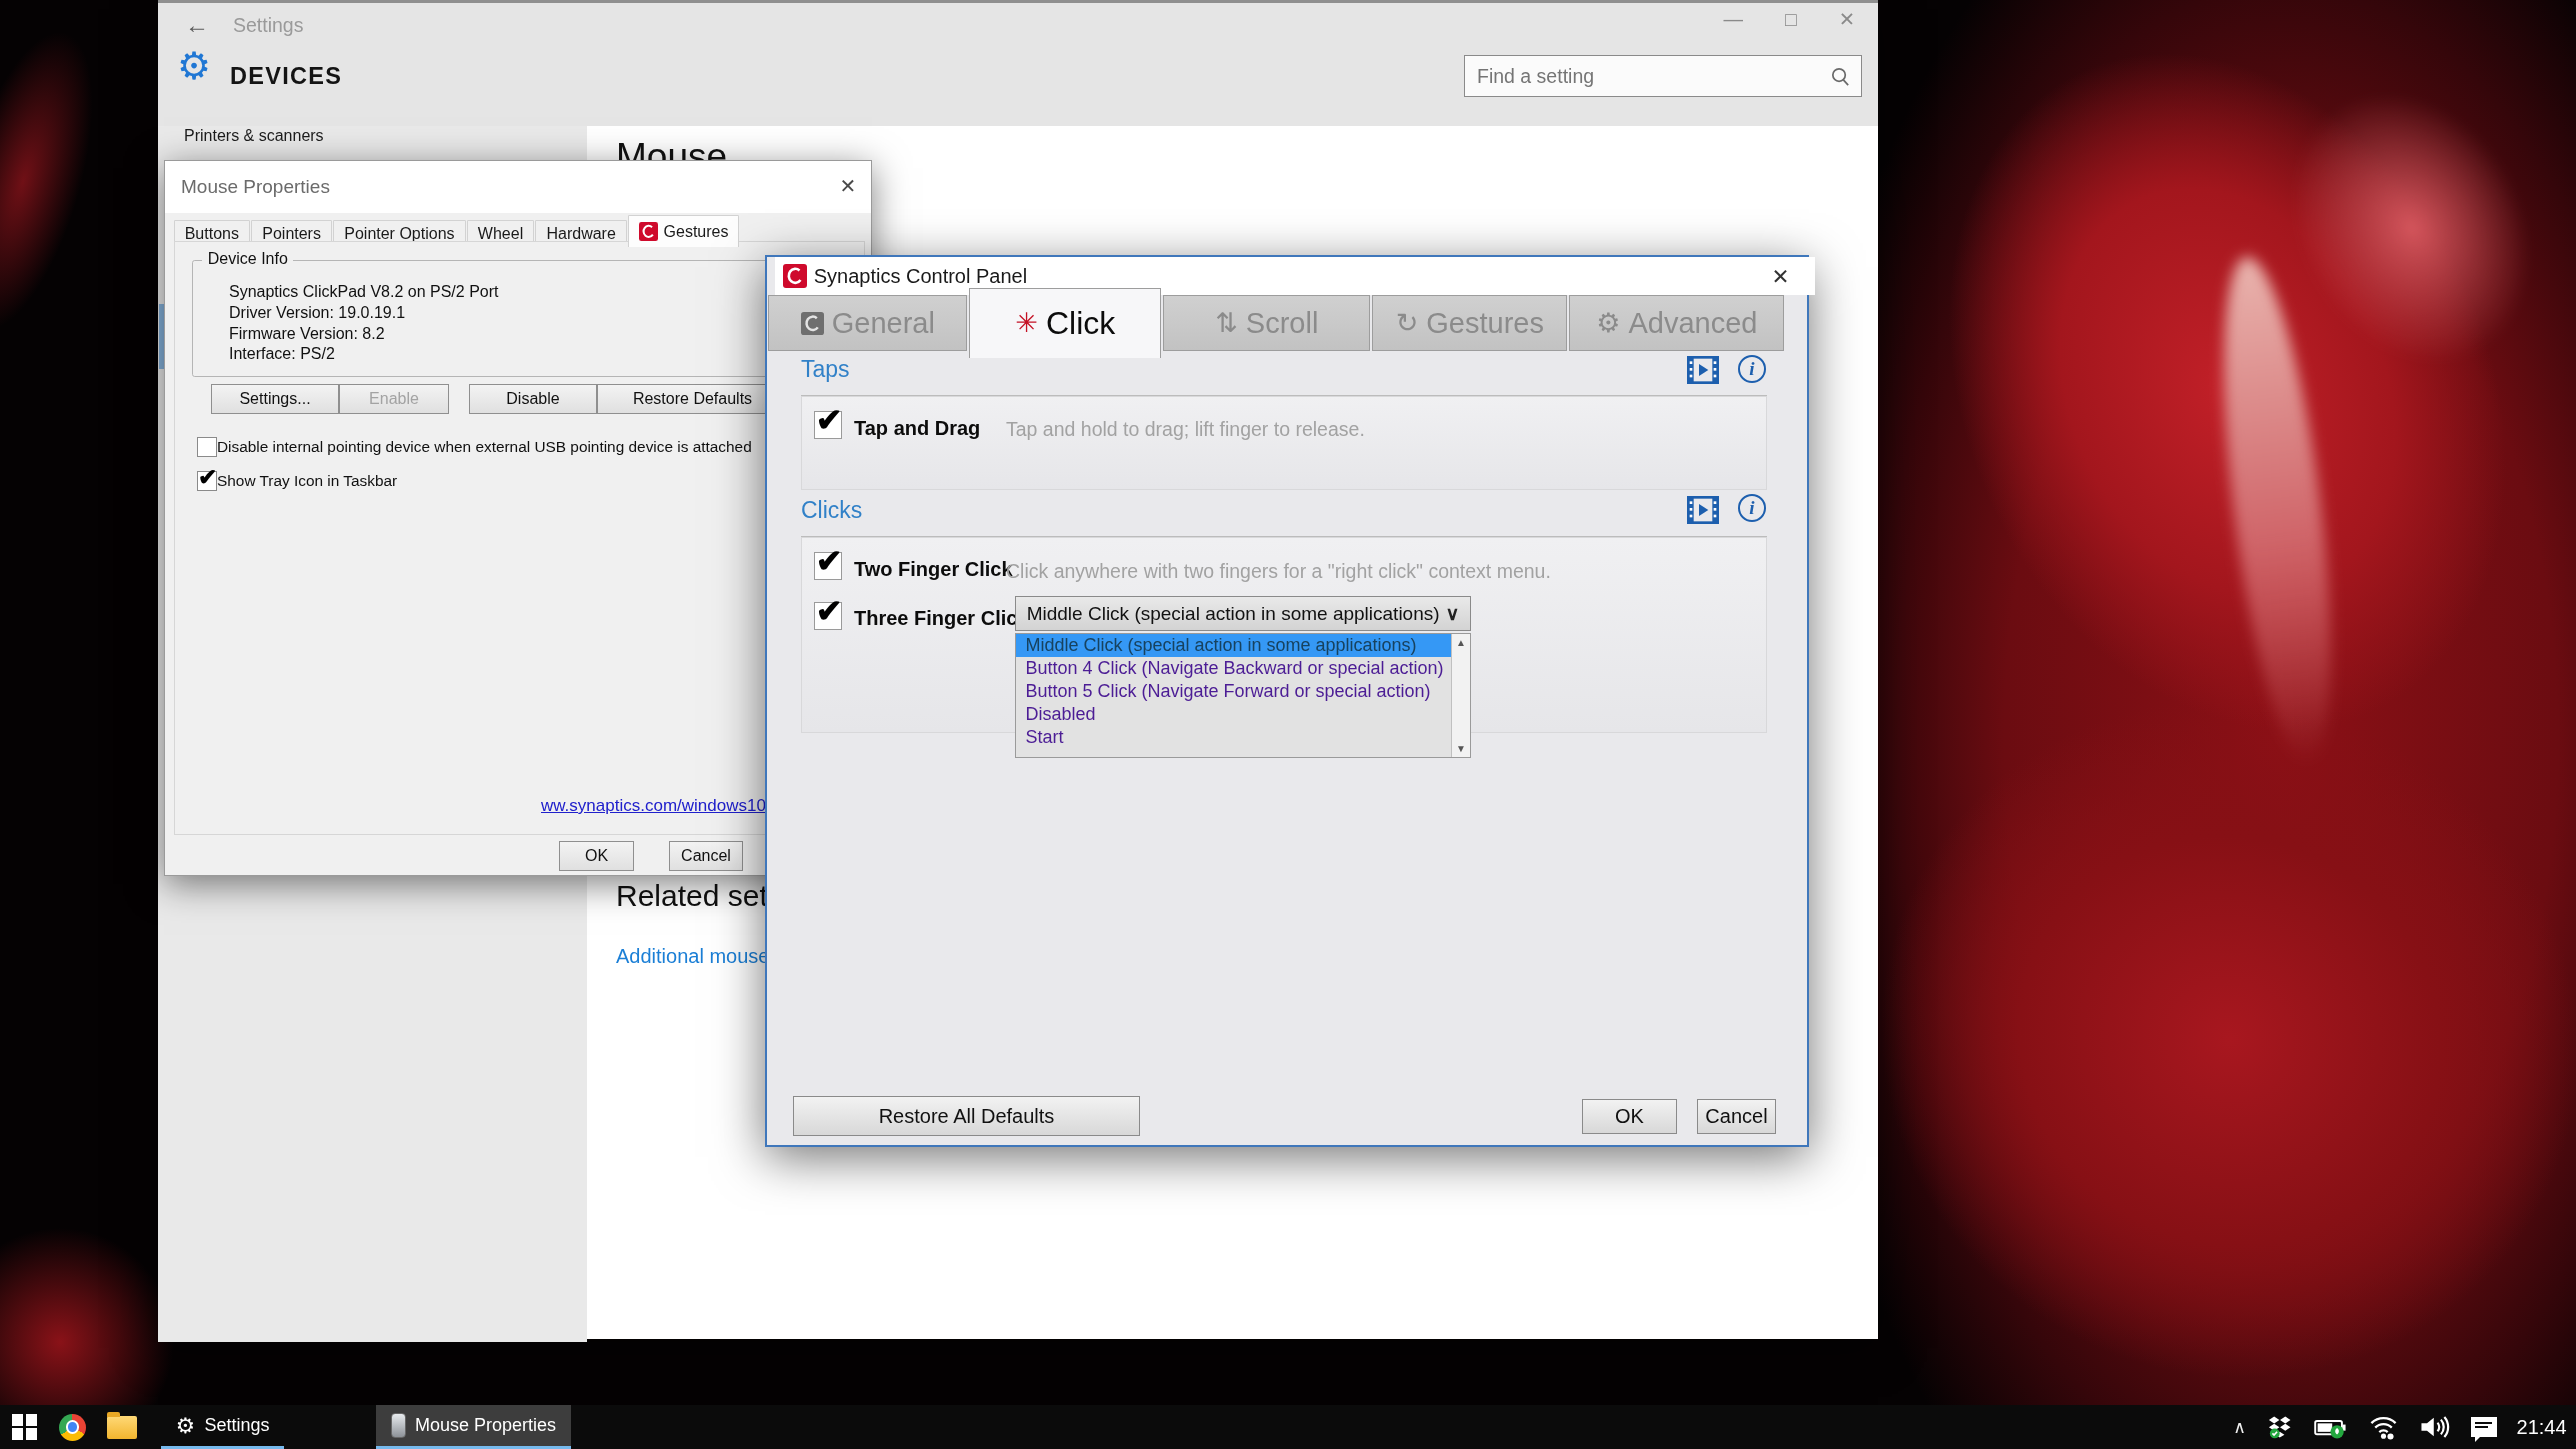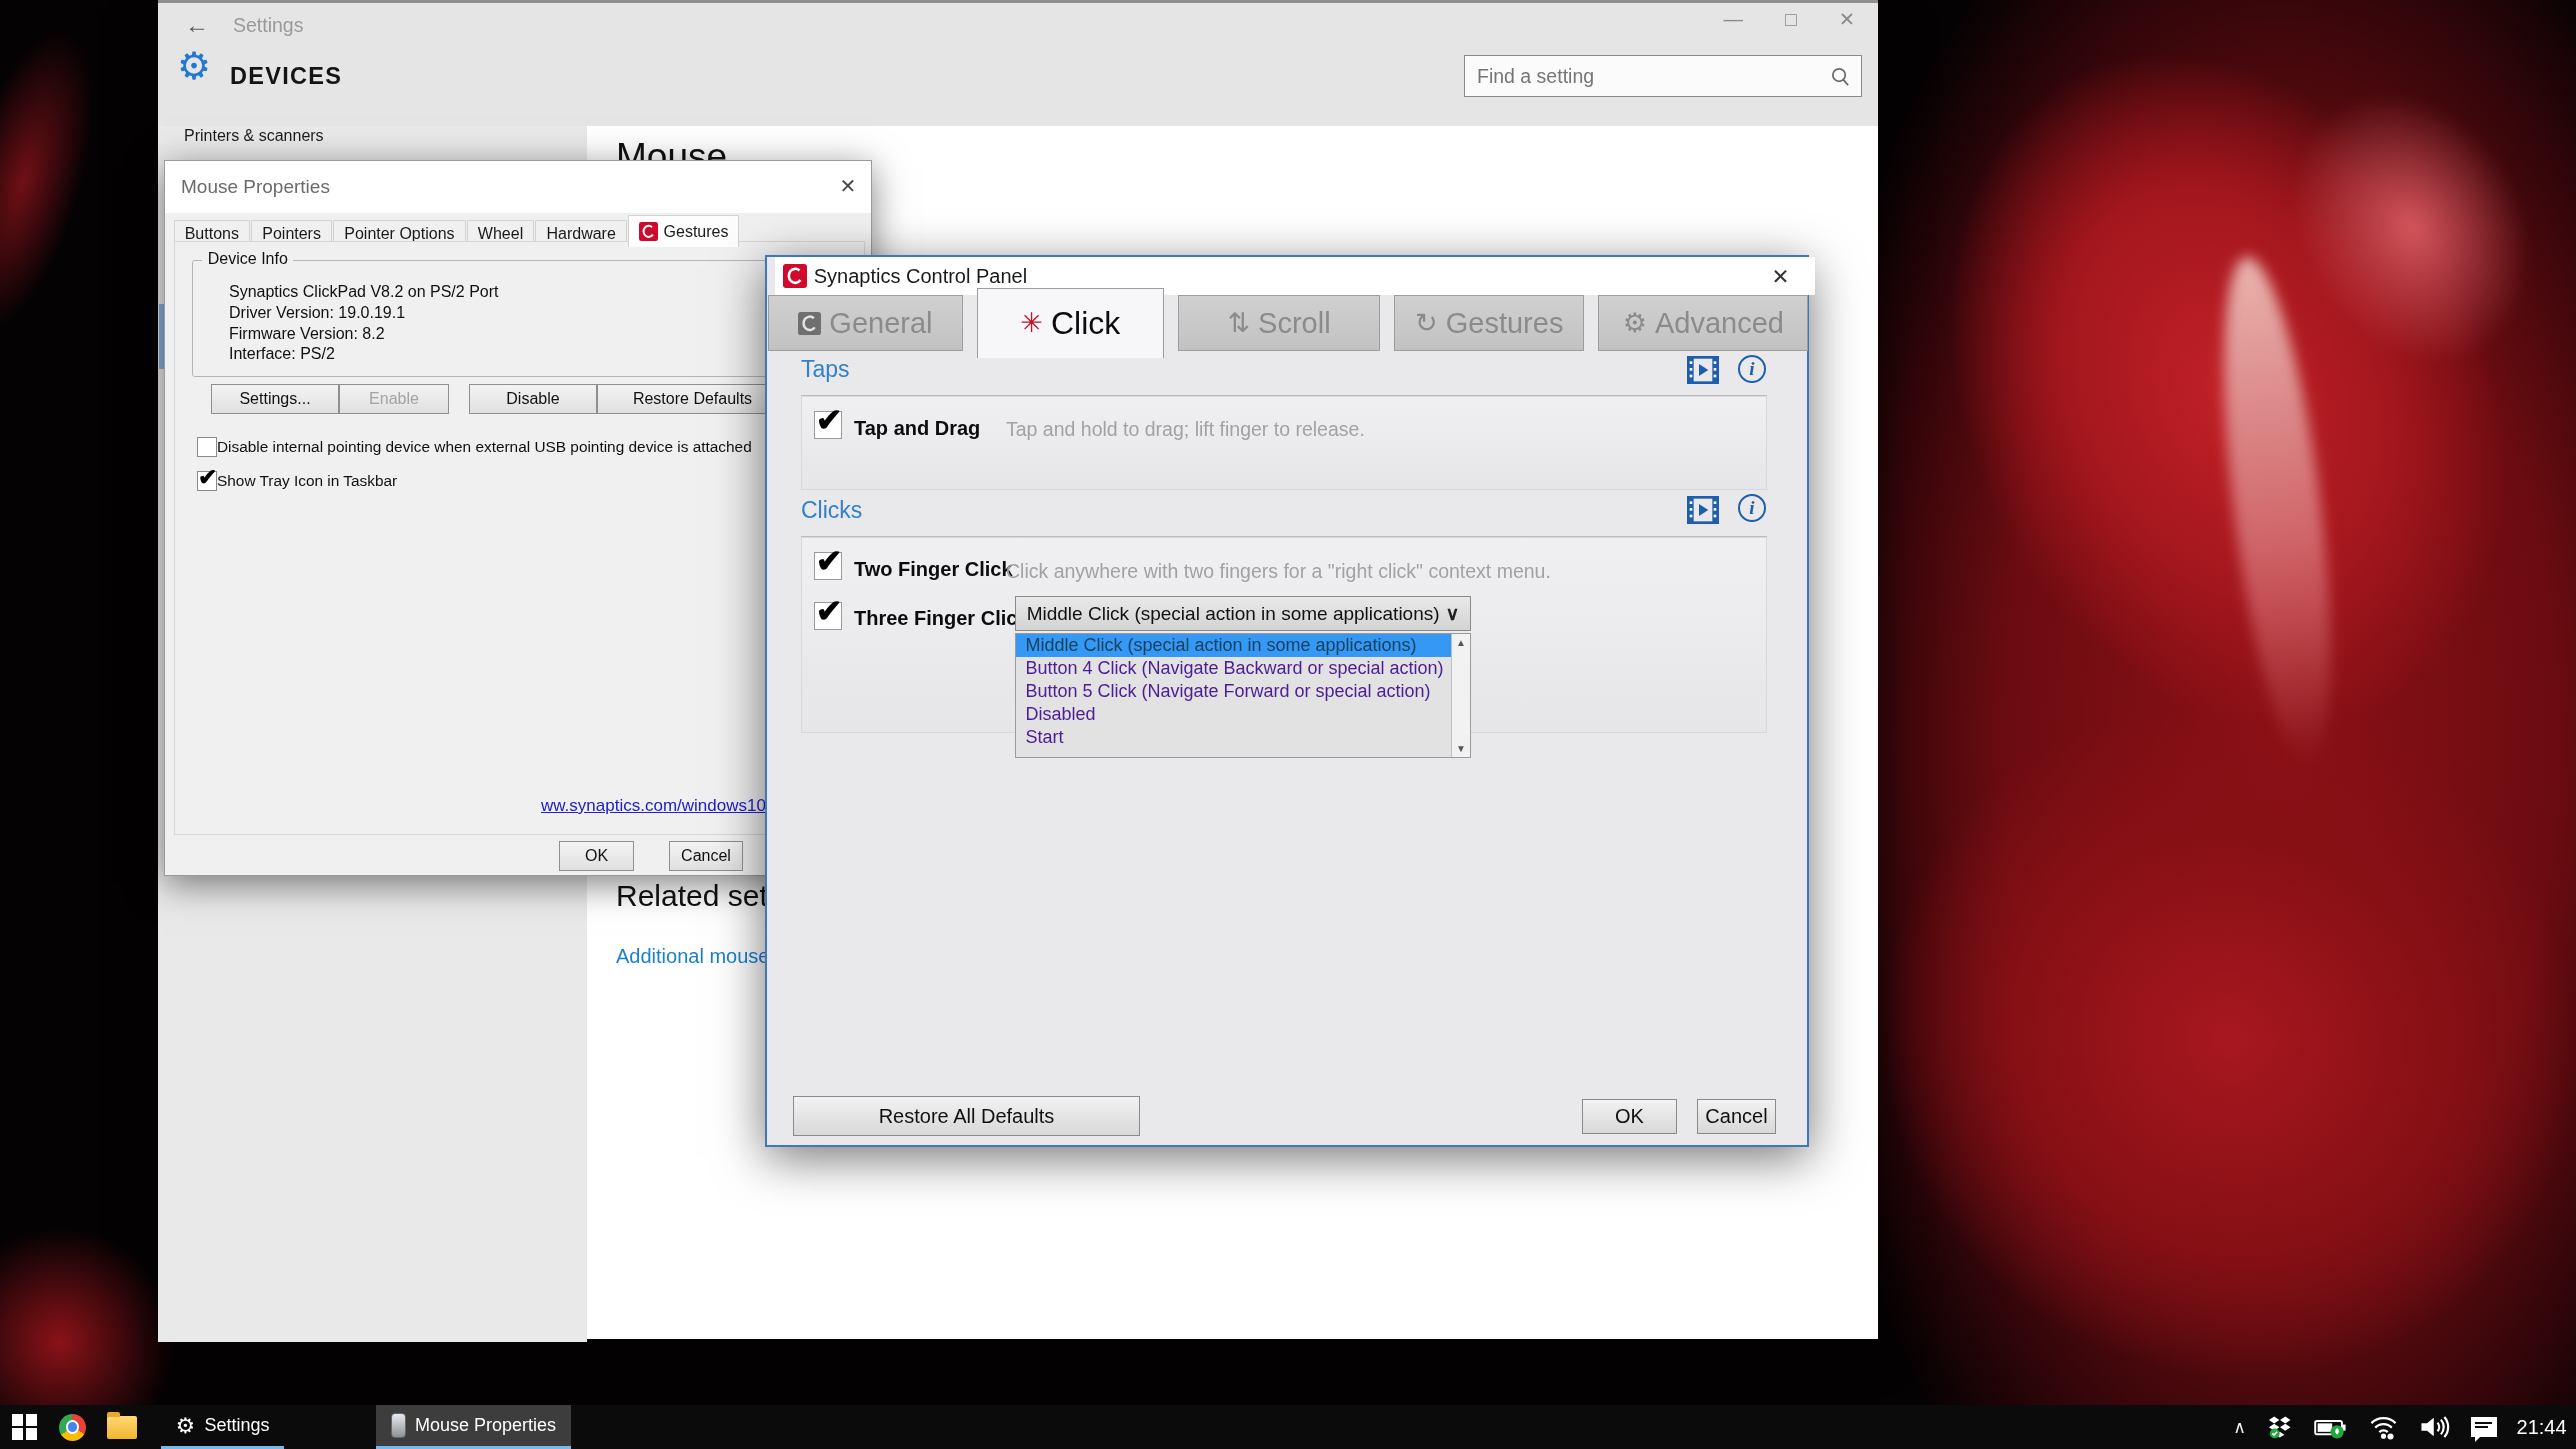--- a/index.html
+++ b/index.html
@@ -83,21 +83,21 @@
              text-decoration:underline; }
 
   
   .win-syn { position:absolute; left:765px; top:255px; width:1044px; height:892px;
              background:#e9e9ec; border:2px solid #3f77bb;
              box-shadow:0 10.7px 47px rgba(0,0,0,.55); z-index:30; }
   .syn-cap { position:absolute; left:8px; top:0; width:100%; height:38px; background:#fff;
              display:flex; align-items:center; }
   .syn-title { font-size:20px; color:#1a1a1a; margin-left:6.7px; }
   .syn-close { position:absolute; right:17.4px; top:6.7px; font-size:21.5px; color:#333; }
-  .syn-tabs { position:absolute; left:1.3px; top:38px; display:flex; gap:14px; width:1040px; }
+  .syn-tabs { position:absolute; left:1.3px; top:38px; display:flex; gap:2px; width:1040px; }
   .syn-tab { display:flex; align-items:center; justify-content:center; gap:8px;
              background:linear-gradient(#d0d0d0,#c2c2c2); border:0.7px solid #9d9d9d;
              color:#8b8b8b; font-size:29px; font-weight:300; height:56px; }
   .syn-tab.active { background:#f7f7f9; color:#0c0c0c; height:70px; margin-top:-7.4px;
              border-bottom:none; font-size:32px; z-index:3; }
   .syn-tab .ticon { font-size:27px; line-height:1; }
   .sec-head { position:absolute; font-size:23px; color:#3181c8; }
   .divider { position:absolute; height:1.3px; background:#bcbcbc; }
   .syn-panel { position:absolute; background:linear-gradient(#f0f0f2,#e6e6e9);
                border:0.7px solid #d8d8da; }

